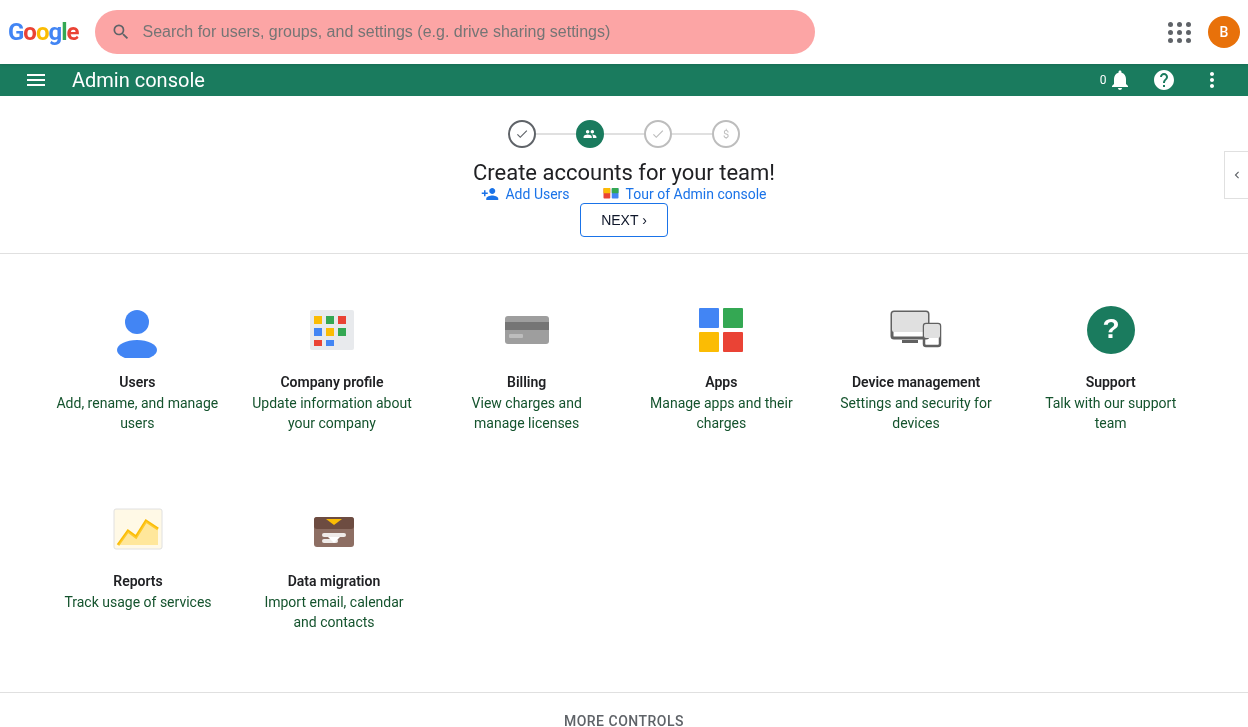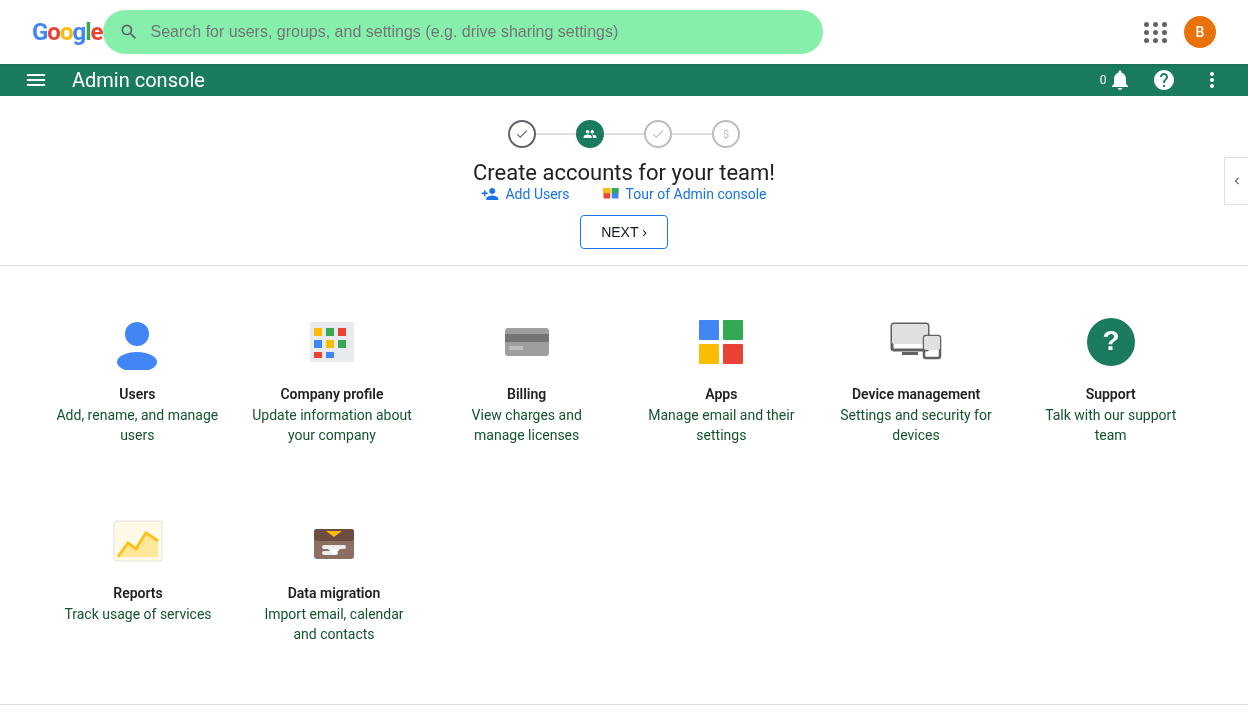--- a/index.html
+++ b/index.html
@@ -4,22 +4,22 @@
   <style>
     * { box-sizing: border-box; margin: 0; padding: 0; }
     body { font-family: 'Roboto', Arial, sans-serif; background: #f1f3f4; min-height: 727px; }
 
     
     .top-bar {
       background: #fff;
       height: 64px;
       display: flex;
       align-items: center;
-      padding: 0 32px;
-      gap: 0;
+      padding: 0 8px;
+      gap: 16px;
       box-shadow: 0 1px 3px rgba(0,0,0,0.12);
       position: relative;
       z-index: 10;
     }
     .google-logo {
       font-size: 24px;
       font-weight: 700;
       letter-spacing: -1px;
       color: #4285f4;
       cursor: pointer;
@@ -31,21 +31,21 @@
     .google-logo span:nth-child(3) { color: #fbbc04; }
     .google-logo span:nth-child(4) { color: #4285f4; }
     .google-logo span:nth-child(5) { color: #34a853; }
     .google-logo span:nth-child(6) { color: #ea4335; }
 
     .search-container {
       flex: 1;
       max-width: 720px;
       display: flex;
       align-items: center;
-      background: #86efac;
+      background: #fca5a5;
       border-radius: 24px;
       padding: 0 16px;
       height: 44px;
       gap: 12px;
     }
     .search-icon-svg { color: #5f6368; flex-shrink: 0; }
     .search-input {
       border: none;
       background: transparent;
       outline: none;
@@ -182,21 +182,21 @@
     }
 
     .onboarding-title {
       font-size: 22px;
       color: #202124;
     }
     .onboarding-links {
       display: flex;
       justify-content: center;
       gap: 32px;
-      margin-bottom: 12px;
+      margin-bottom: 0;
     }
     .onboarding-link {
       display: flex;
       align-items: center;
       gap: 6px;
       color: #1a73e8;
       font-size: 14px;
       cursor: pointer;
       text-decoration: none;
     }
@@ -438,21 +438,21 @@
       <div class="admin-card">
         <div class="card-icon">
           <svg width="56" height="56" viewBox="0 0 56 56">
             <rect x="6" y="6" width="20" height="20" rx="1" fill="#4285f4"></rect>
             <rect x="30" y="6" width="20" height="20" rx="1" fill="#34a853"></rect>
             <rect x="6" y="30" width="20" height="20" rx="1" fill="#fbbc04"></rect>
             <rect x="30" y="30" width="20" height="20" rx="1" fill="#ea4335"></rect>
           </svg>
         </div>
         <div class="card-title">Apps</div>
-        <div class="card-desc">Manage email and their settings</div>
+        <div class="card-desc">Manage apps and their charges</div>
       </div>
 
       <div class="admin-card">
         <div class="card-icon">
           <svg width="56" height="56" viewBox="0 0 56 56">
             <rect x="4" y="10" width="36" height="26" rx="2" fill="none" stroke="#616161" stroke-width="3"></rect>
             <rect x="4" y="10" width="36" height="20" rx="2" fill="#e0e0e0"></rect>
             <rect x="14" y="38" width="16" height="3" fill="#616161"></rect>
             <rect x="36" y="22" width="16" height="22" rx="2" fill="none" stroke="#616161" stroke-width="2.5"></rect>
             <rect x="36" y="22" width="16" height="14" rx="2" fill="#e0e0e0"></rect>

